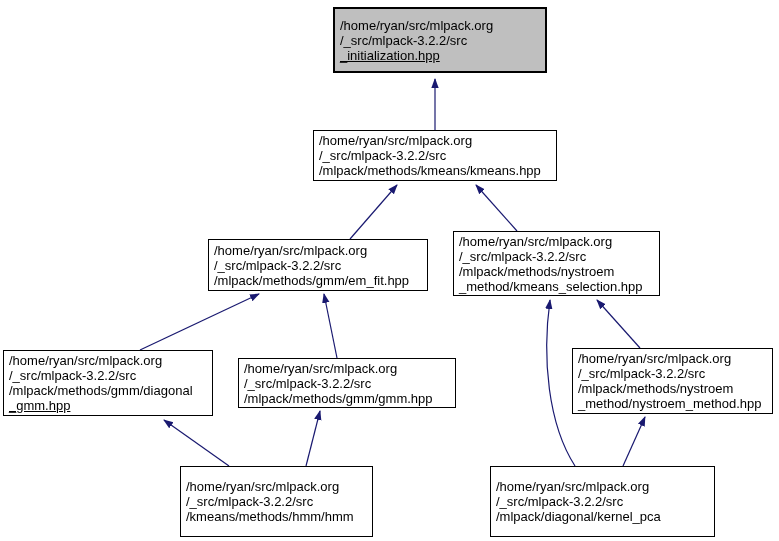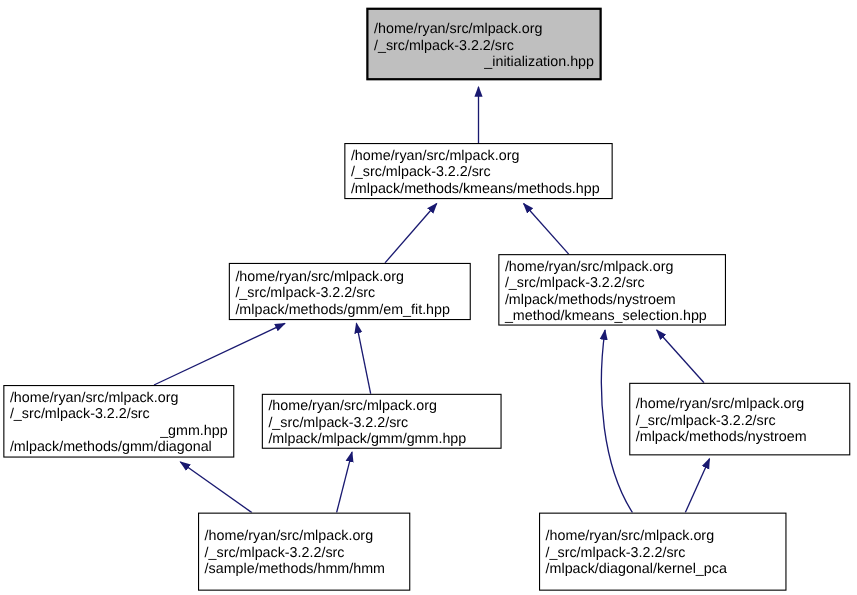--- a/index.html
+++ b/index.html
@@ -31,21 +31,21 @@
     flex-direction:column;
     justify-content:center;
     white-space:nowrap;
     cursor:pointer;
   }
   .node.hl{
     background:var(--highlight-fill);
     border-width:2px;
   }
   .ln{text-align:left;}
-  .ln.c{text-align:right;}
+  .ln.c{text-align:left;text-decoration:underline;}
 
   
   #n-sample-init      {left:333px; top:7px;   width:214px; height:66px;}
   #n-kmeans           {left:313px; top:130px; width:244px; height:51px;}
   #n-em-fit           {left:208px; top:239px; width:220px; height:52px;}
   #n-kmeans-selection {left:453px; top:231px; width:207px; height:65px;}
   #n-diagonal-gmm     {left:3px;   top:350px; width:210px; height:66px;}
   #n-gmm              {left:238px; top:358px; width:218px; height:50px;}
   #n-nystroem         {left:572px; top:348px; width:201px; height:66px;}
   #n-hmm-model        {left:180px; top:466px; width:193px; height:71px;}
@@ -78,59 +78,60 @@
 
   <div id="n-sample-init" class="node hl">
     <div class="ln">/home/ryan/src/mlpack.org</div>
     <div class="ln">/_src/mlpack-3.2.2/src</div>
     <div class="ln c">_initialization.hpp</div>
   </div>
 
   <div id="n-kmeans" class="node">
     <div class="ln">/home/ryan/src/mlpack.org</div>
     <div class="ln">/_src/mlpack-3.2.2/src</div>
-    <div class="ln">/mlpack/methods/kmeans/methods.hpp</div>
+    <div class="ln">/mlpack/methods/kmeans/kmeans.hpp</div>
   </div>
 
   <div id="n-em-fit" class="node">
     <div class="ln">/home/ryan/src/mlpack.org</div>
     <div class="ln">/_src/mlpack-3.2.2/src</div>
     <div class="ln">/mlpack/methods/gmm/em_fit.hpp</div>
   </div>
 
   <div id="n-kmeans-selection" class="node">
     <div class="ln">/home/ryan/src/mlpack.org</div>
     <div class="ln">/_src/mlpack-3.2.2/src</div>
     <div class="ln">/mlpack/methods/nystroem</div>
     <div class="ln">_method/kmeans_selection.hpp</div>
   </div>
 
   <div id="n-diagonal-gmm" class="node">
     <div class="ln">/home/ryan/src/mlpack.org</div>
     <div class="ln">/_src/mlpack-3.2.2/src</div>
+    <div class="ln">/mlpack/methods/gmm/diagonal</div>
     <div class="ln c">_gmm.hpp</div>
-    <div class="ln">/mlpack/methods/gmm/diagonal</div>
   </div>
 
   <div id="n-gmm" class="node">
     <div class="ln">/home/ryan/src/mlpack.org</div>
     <div class="ln">/_src/mlpack-3.2.2/src</div>
-    <div class="ln">/mlpack/mlpack/gmm/gmm.hpp</div>
+    <div class="ln">/mlpack/methods/gmm/gmm.hpp</div>
   </div>
 
   <div id="n-nystroem" class="node">
     <div class="ln">/home/ryan/src/mlpack.org</div>
     <div class="ln">/_src/mlpack-3.2.2/src</div>
     <div class="ln">/mlpack/methods/nystroem</div>
+    <div class="ln">_method/nystroem_method.hpp</div>
   </div>
 
   <div id="n-hmm-model" class="node">
     <div class="ln">/home/ryan/src/mlpack.org</div>
     <div class="ln">/_src/mlpack-3.2.2/src</div>
-    <div class="ln">/sample/methods/hmm/hmm</div>
+    <div class="ln">/kmeans/methods/hmm/hmm</div>
   </div>
 
   <div id="n-kernel-pca" class="node">
     <div class="ln">/home/ryan/src/mlpack.org</div>
     <div class="ln">/_src/mlpack-3.2.2/src</div>
     <div class="ln">/mlpack/diagonal/kernel_pca</div>
   </div>
 
 </div>
 

